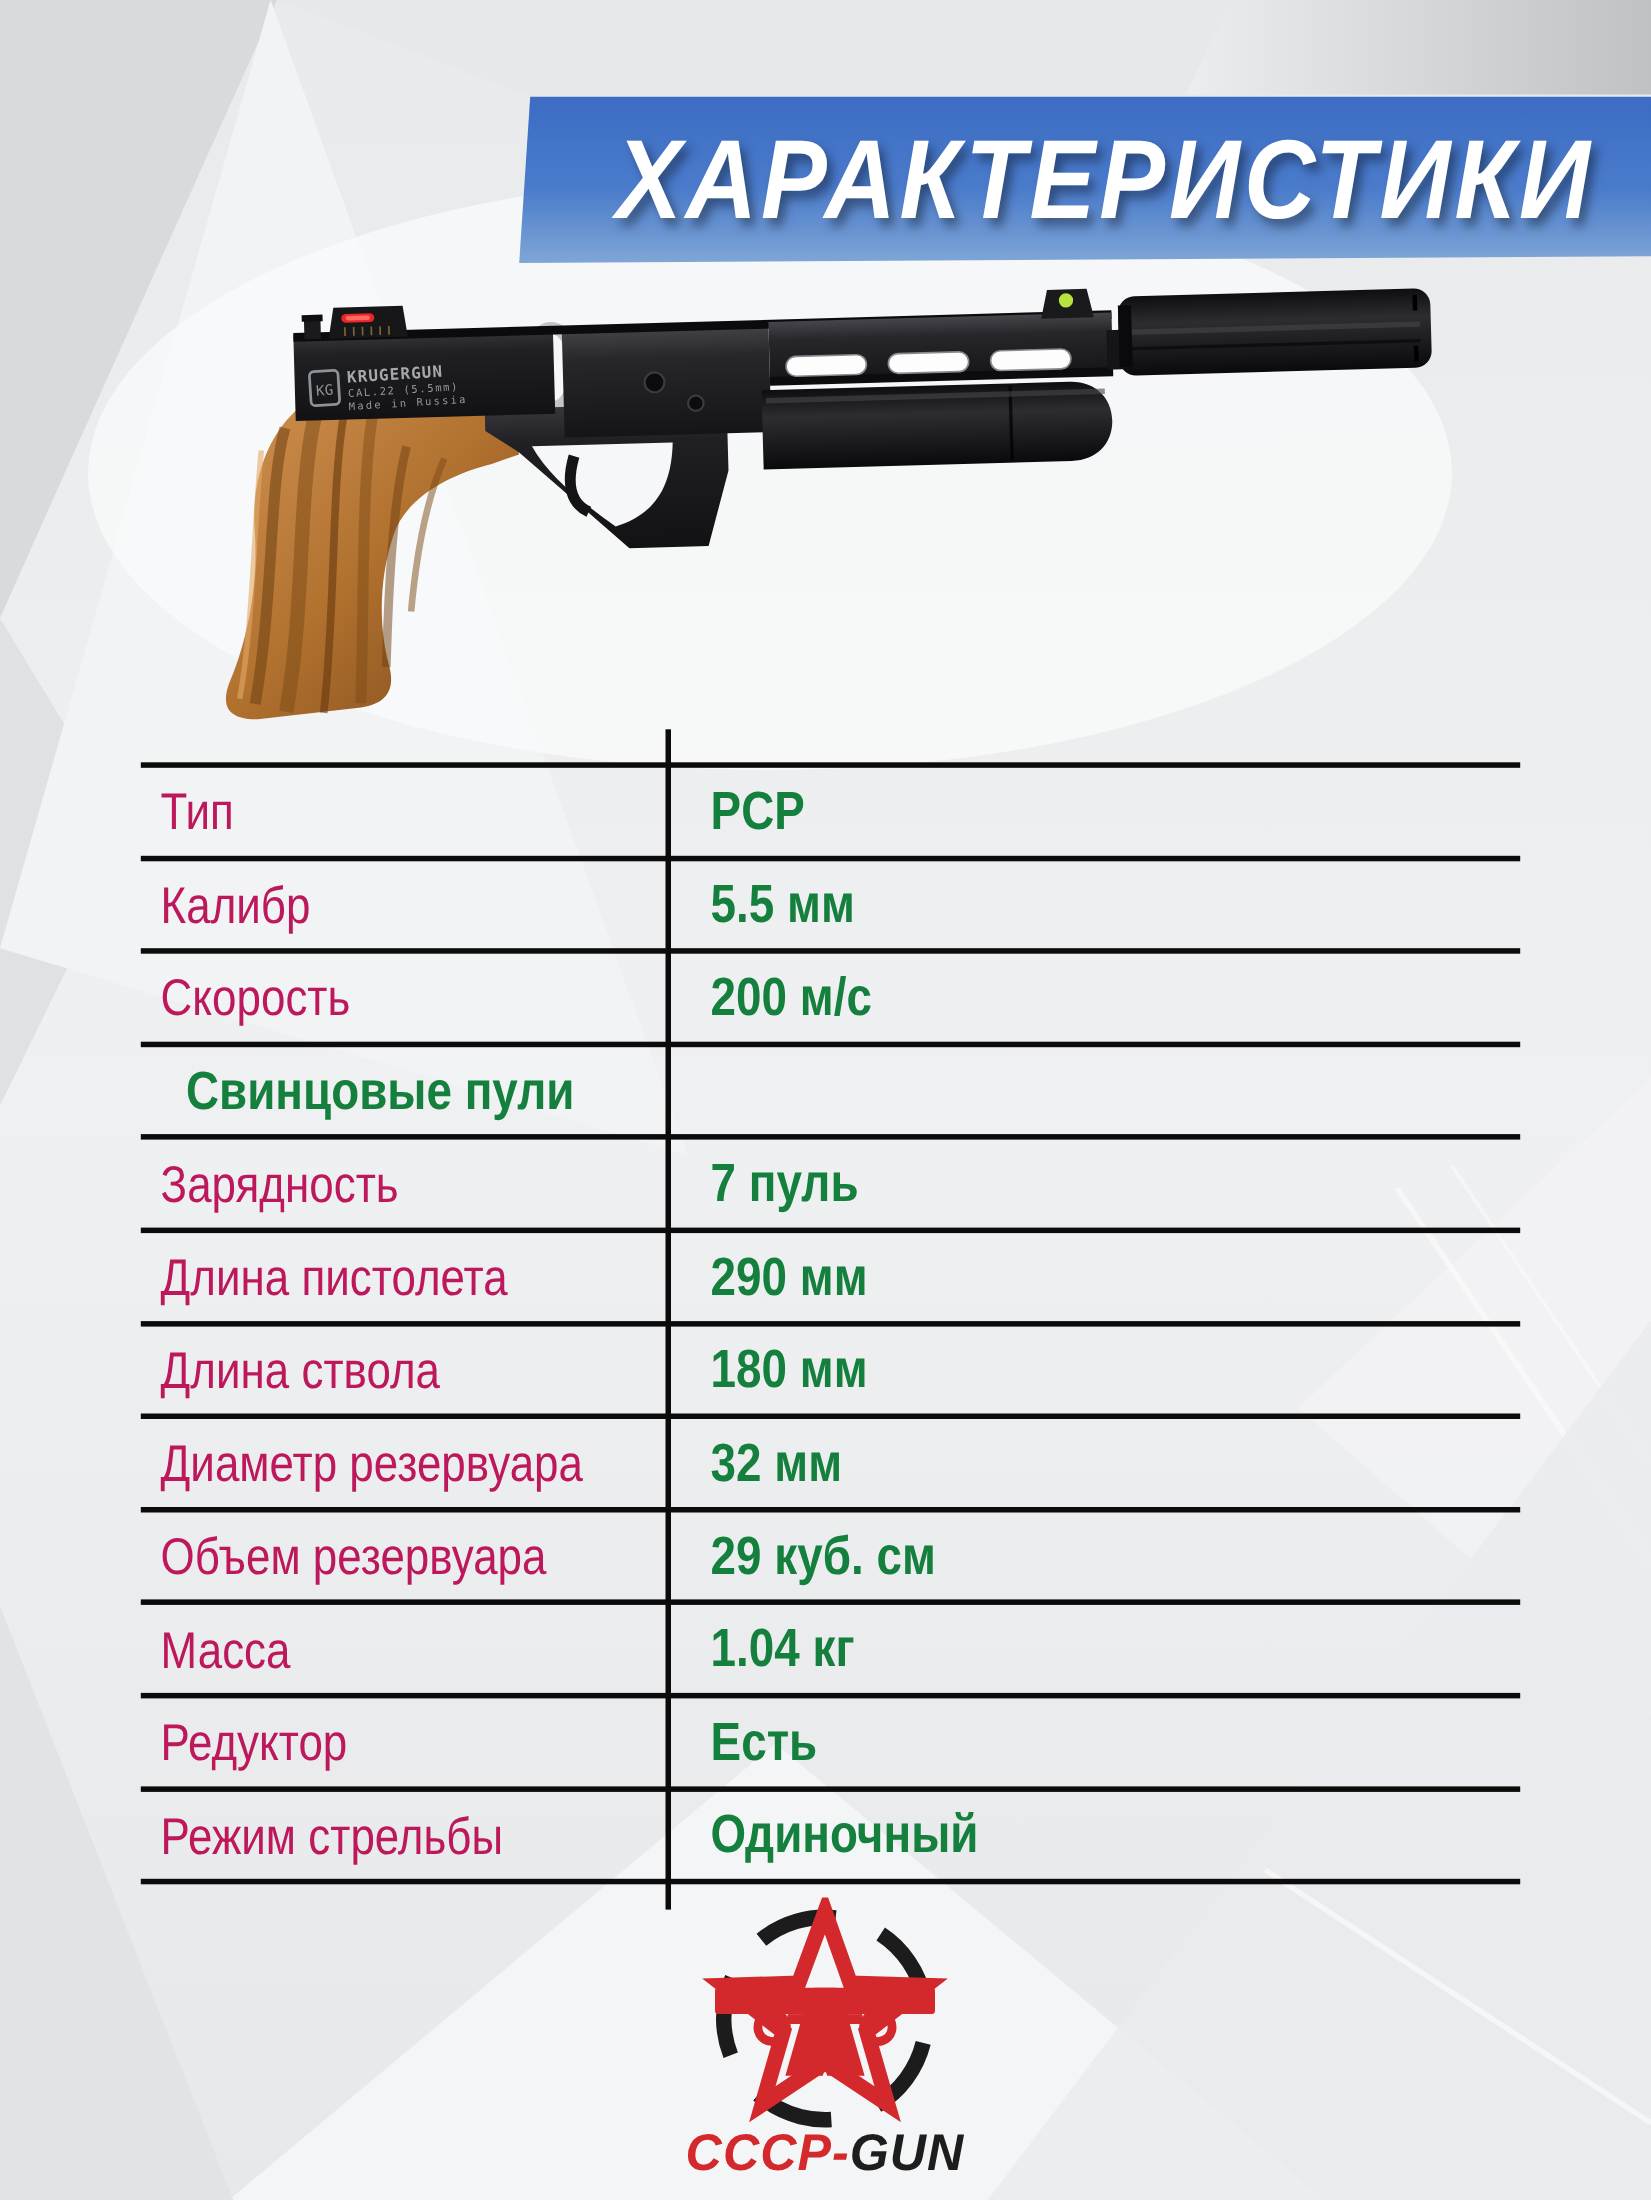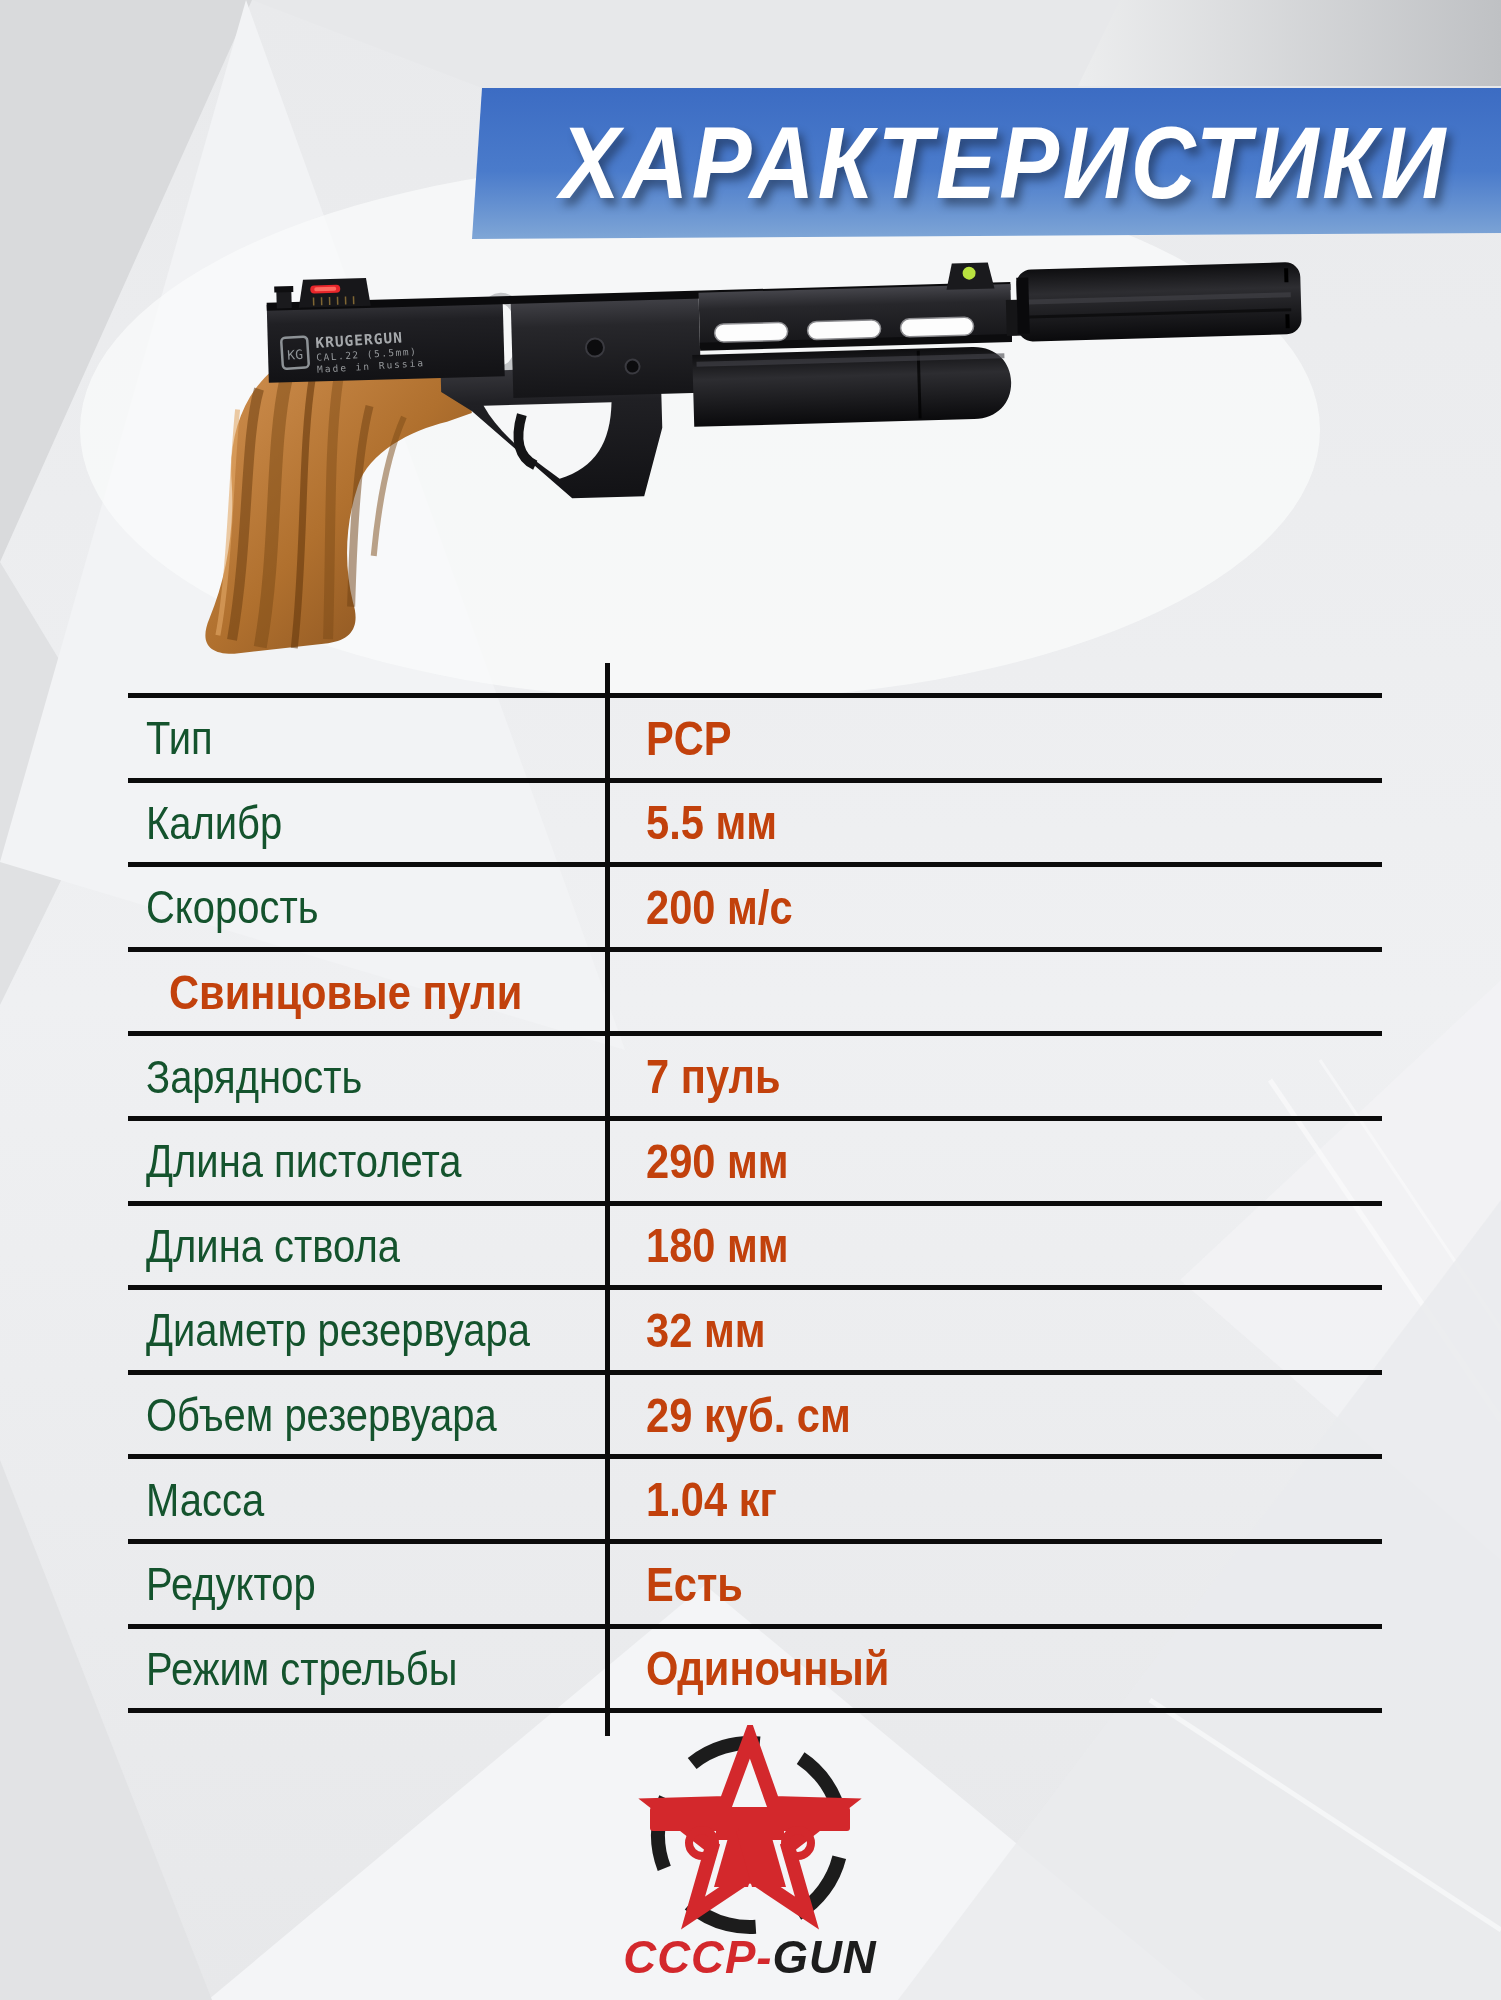--- a/index.html
+++ b/index.html
@@ -17,23 +17,23 @@
     filter:drop-shadow(6px 7px 5px rgba(0,0,0,.38));
   }
 
   
   .spec-table{
     position:absolute;left:128px;top:693px;width:1254px;
     border-top:5px solid #0b0b0b;
   }
   .spec-row{display:flex;align-items:center;height:79.6px;border-bottom:5px solid #0b0b0b;}
   .spec-label{width:477px;padding-left:18px;box-sizing:border-box;
-    font-size:47px;color:#14532d;font-weight:400;}
+    font-size:47px;color:#be185d;font-weight:400;}
   .spec-value{flex:1;padding-left:41px;box-sizing:border-box;
-    font-size:49px;color:#c2410c;font-weight:700;}
+    font-size:49px;color:#15803d;font-weight:700;}
   .cond{display:inline-block;transform:scaleX(.85);transform-origin:0 50%;white-space:nowrap;}
   .col-divider{position:absolute;left:605px;top:663px;width:4.5px;height:1073px;background:#0b0b0b;}
 
   
   .brand-text{
     position:absolute;left:500px;top:1928px;width:500px;height:58px;
     text-align:center;line-height:58px;white-space:nowrap;
     font-style:italic;font-weight:700;font-size:47px;letter-spacing:1px;
     transform:scaleX(.97);
   }

